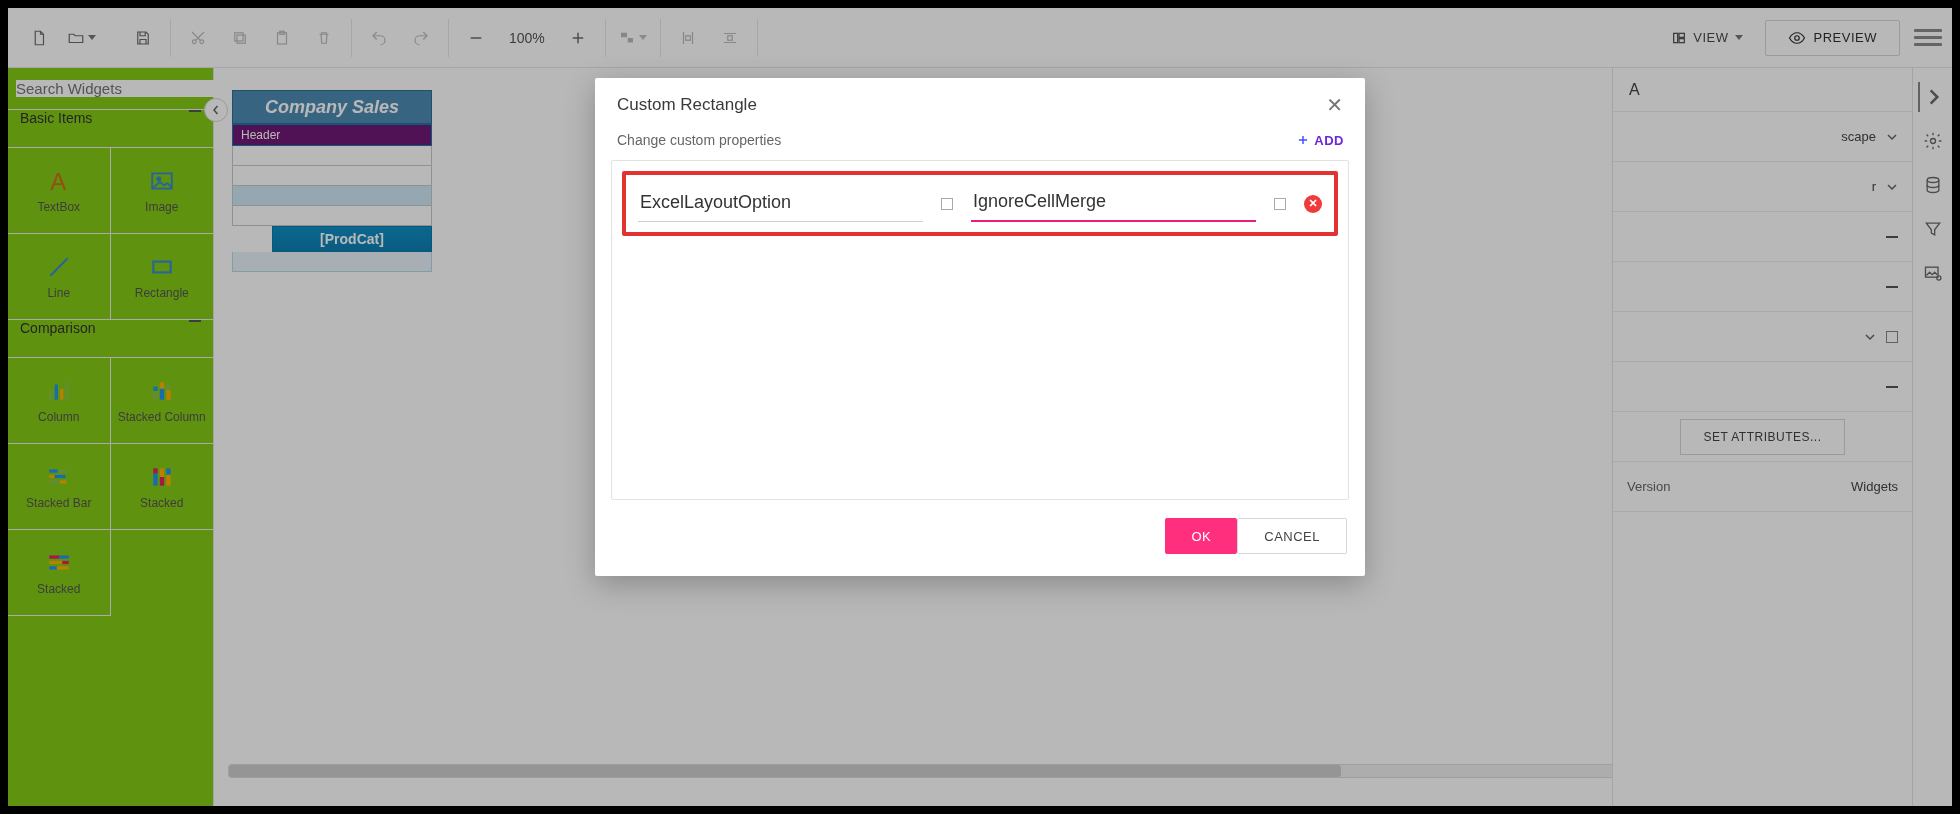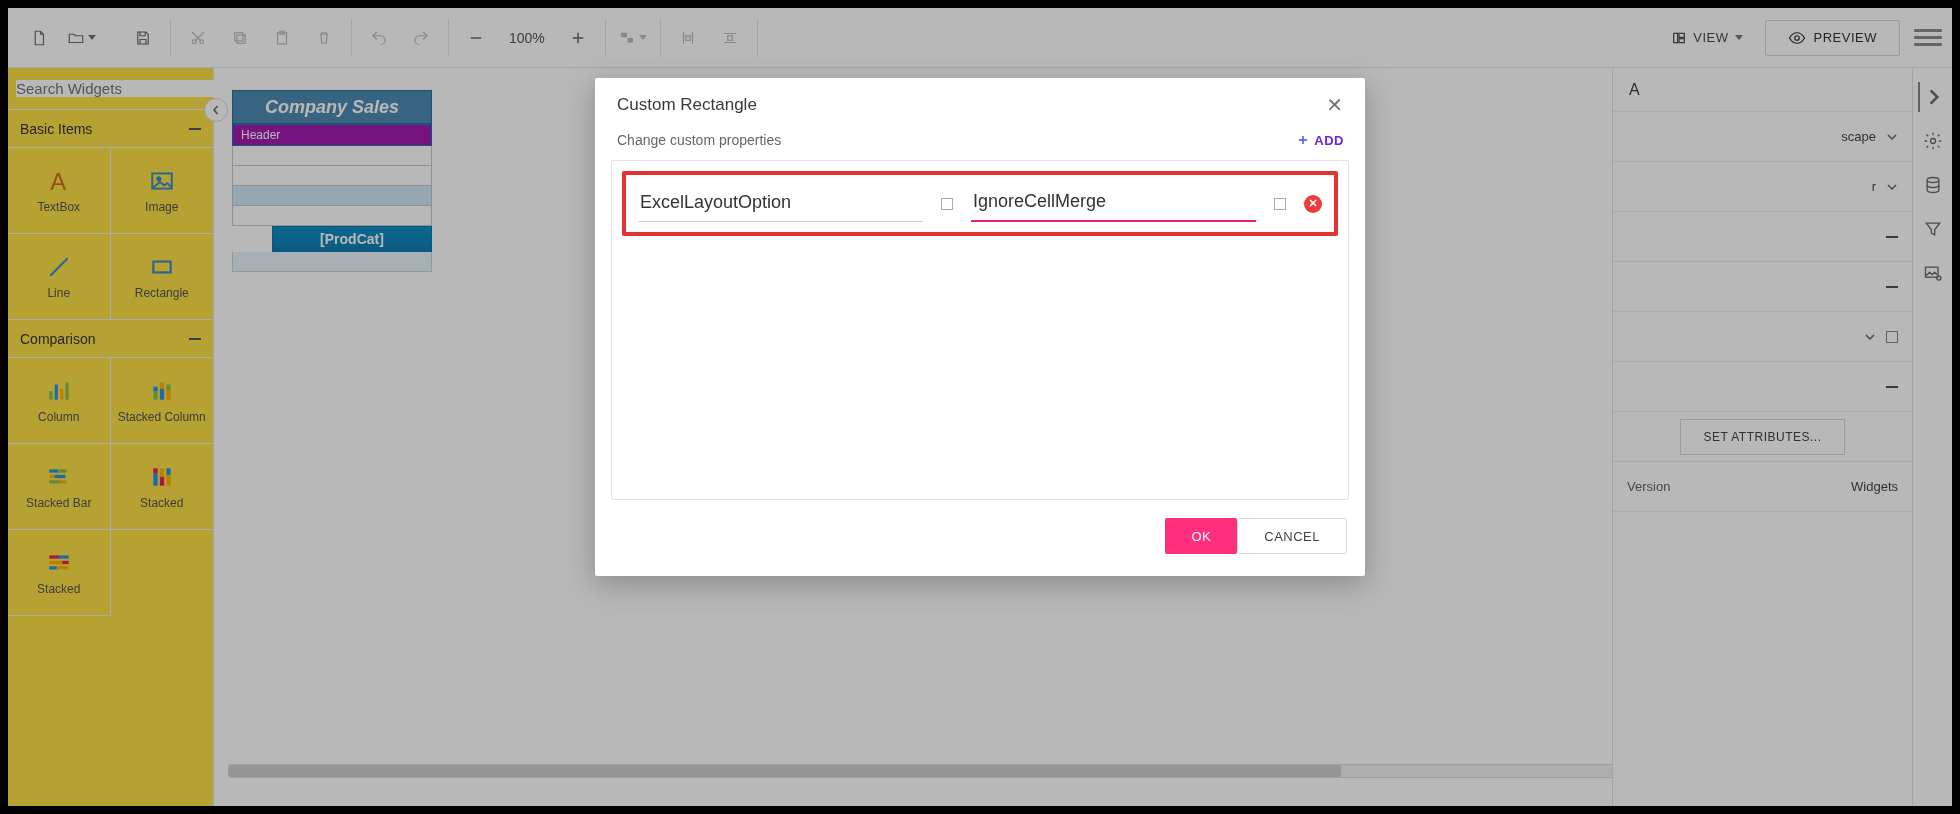--- a/index.html
+++ b/index.html
@@ -18,40 +18,40 @@
   .zoom-text { font-size:14px; color:#555; padding:0 12px; }
   .topbar .spacer { flex:1; }
   .view-btn { display:flex; align-items:center; color:#4a4a4a; font-size:13px; letter-spacing:.5px; padding:0 8px; }
   .view-btn svg { width:16px; height:16px; margin-right:6px; }
   .preview-btn { border:1px solid #d7d7d7; height:36px; padding:0 22px; margin:0 14px; display:flex; align-items:center; border-radius:2px; color:#333; font-size:13px; letter-spacing:.5px; }
   .preview-btn svg { width:18px; height:18px; margin-right:8px; }
   .hamburger { width:28px; }
   .hamburger div { height:3px; background:#8c8c8c; margin:4px 0; border-radius:1px; }
 
   
-  .left-panel { position:absolute; left:0; top:60px; bottom:0; width:206px; border-right:1px solid #e4e4e4; background:#fde047; }
+  .left-panel { position:absolute; left:0; top:60px; bottom:0; width:206px; border-right:1px solid #e4e4e4; background:#84cc16; }
   .search-row { height:42px; display:flex; align-items:center; padding:0 8px; border-bottom:1px solid #eee; }
   .search-row input { flex:1; border:none; outline:none; font-size:15px; color:#888; }
   .search-row svg { width:16px; height:16px; color:#555; }
-  .cat-header { height:38px; display:flex; align-items:center; justify-content:space-between; padding:0 12px; font-size:14px; color:#333; border-bottom:1px solid #eee; }
+  .cat-header { height:38px; display:flex; justify-content:space-between; padding:0 12px; font-size:14px; color:#333; border-bottom:1px solid #eee; }
   .cat-header .minus { width:12px; height:2px; background:#555; }
   .widget-grid { display:grid; grid-template-columns:1fr 1fr; }
   .widget-cell { height:86px; border-right:1px solid #eee; border-bottom:1px solid #eee; display:flex; flex-direction:column; align-items:center; justify-content:center; font-size:12px; color:#555; gap:6px; }
   .widget-cell:nth-child(2n){ border-right:none; }
   .widget-cell svg { width:26px; height:26px; }
 
   
   .collapse-left { position:absolute; left:196px; top:90px; width:24px; height:24px; border:1px solid #d6d6d6; border-radius:50%; background:#fff; display:flex; align-items:center; justify-content:center; color:#666; z-index:3;}
   .collapse-left svg{ width:10px; height:10px; }
 
   
   .canvas-wrap { position:absolute; left:206px; right:205px; top:60px; bottom:0; background:#fff; overflow:hidden; }
   .canvas-inner { position:absolute; left:18px; top:22px; }
   .report-title { width:200px; height:34px; background:#4d8bb3; color:#fff; font-weight:700; font-style:italic; font-size:18px; display:flex; align-items:center; justify-content:center; border:1px solid #2d6f96; }
-  .report-hdr { width:200px; height:22px; background:#a21caf; color:#fff; font-size:12px; padding-left:8px; display:flex; align-items:center; border:1px solid #0f7fb0; }
+  .report-hdr { width:200px; height:22px; background:#701a75; color:#fff; font-size:12px; padding-left:8px; display:flex; align-items:center; border:1px solid #0f7fb0; }
   .table-shell { width:200px; }
   .trow { height:20px; border:1px solid #c9c9c9; border-top:none; background:#fff; }
   .trow.alt { background:linear-gradient(#cfe8f4,#cfe8f4); }
   .prodcat { height:26px; background:linear-gradient(#1090c8,#0e7fb1); color:#fff; font-weight:700; font-size:14px; display:flex; align-items:center; justify-content:center; border:1px solid #0d7aab;margin-left:40px; }
   .tfoot { height:20px; border:1px solid #b8d8e7; border-top:none; background:#e8f3fa; }
   .hscroll { position:absolute; left:14px; right:14px; bottom:28px; height:14px; background:#f0f0f0; border:1px solid #dcdcdc; border-radius:3px; }
   .hscroll .thumb { position:absolute; left:0; top:0; bottom:0; width:74%; background:#cfcfcf; border-radius:3px; }
 
   
   .right-panel { position:absolute; right:40px; top:60px; bottom:0; width:300px; border-left:1px solid #e4e4e4; background:#fff; }

